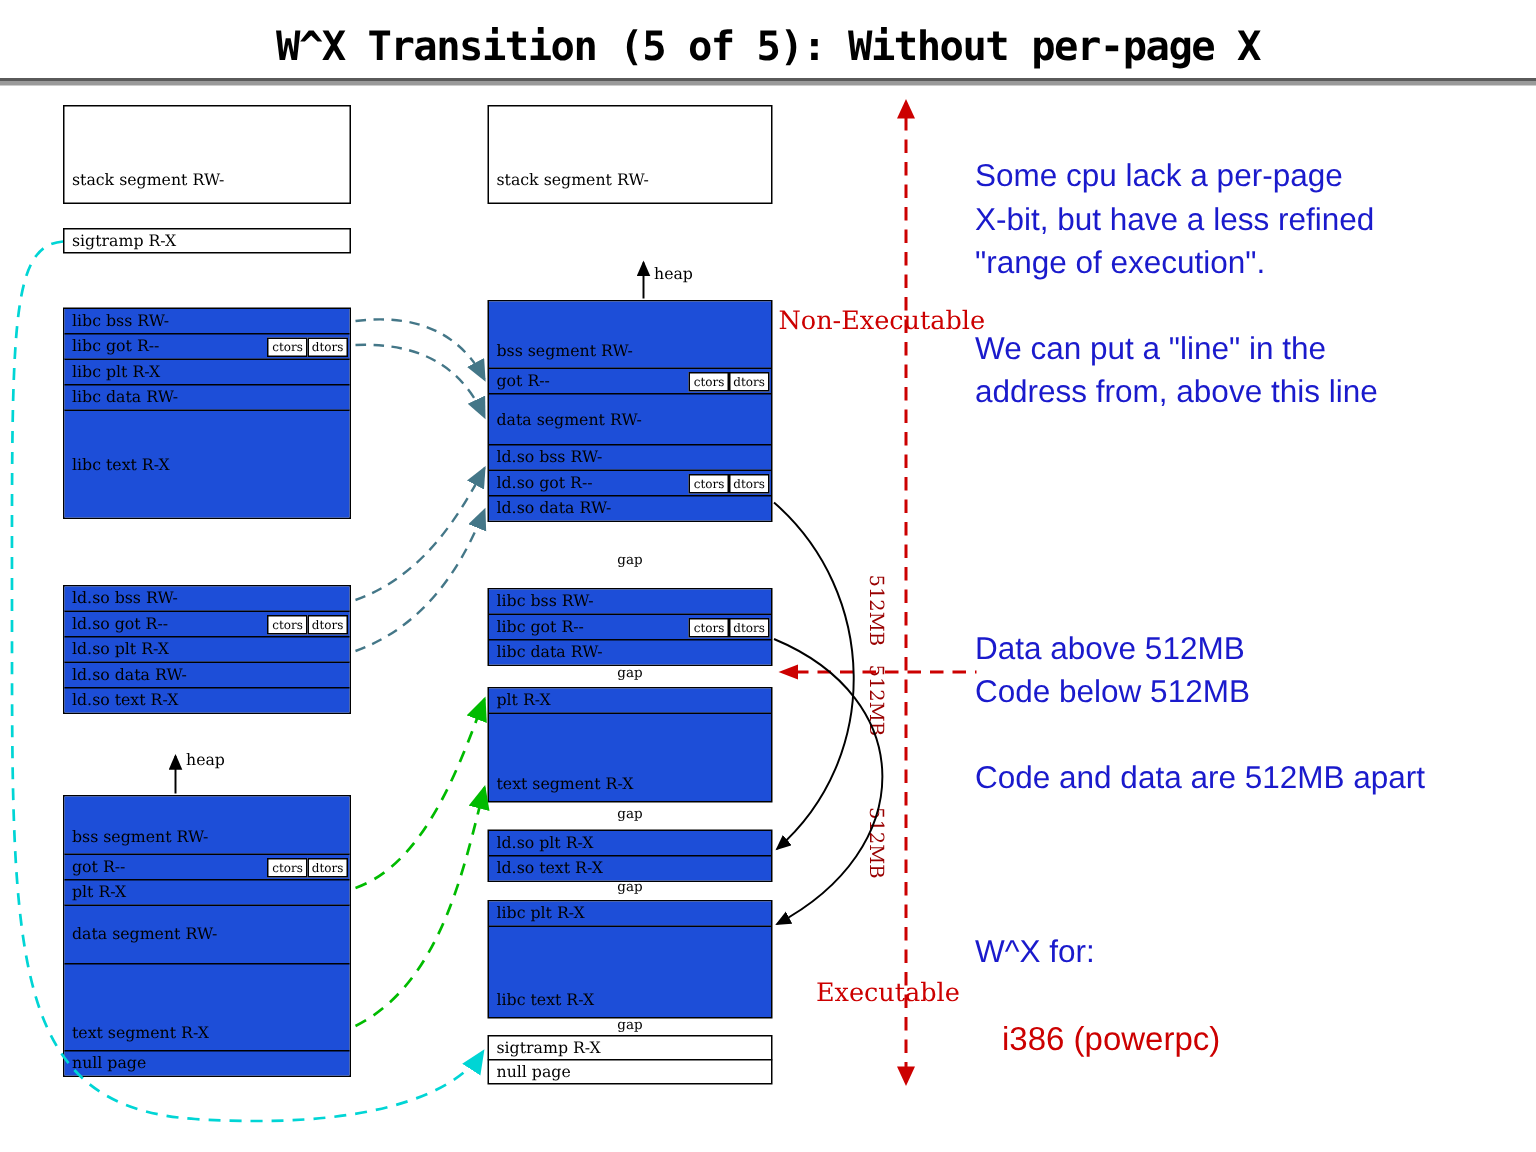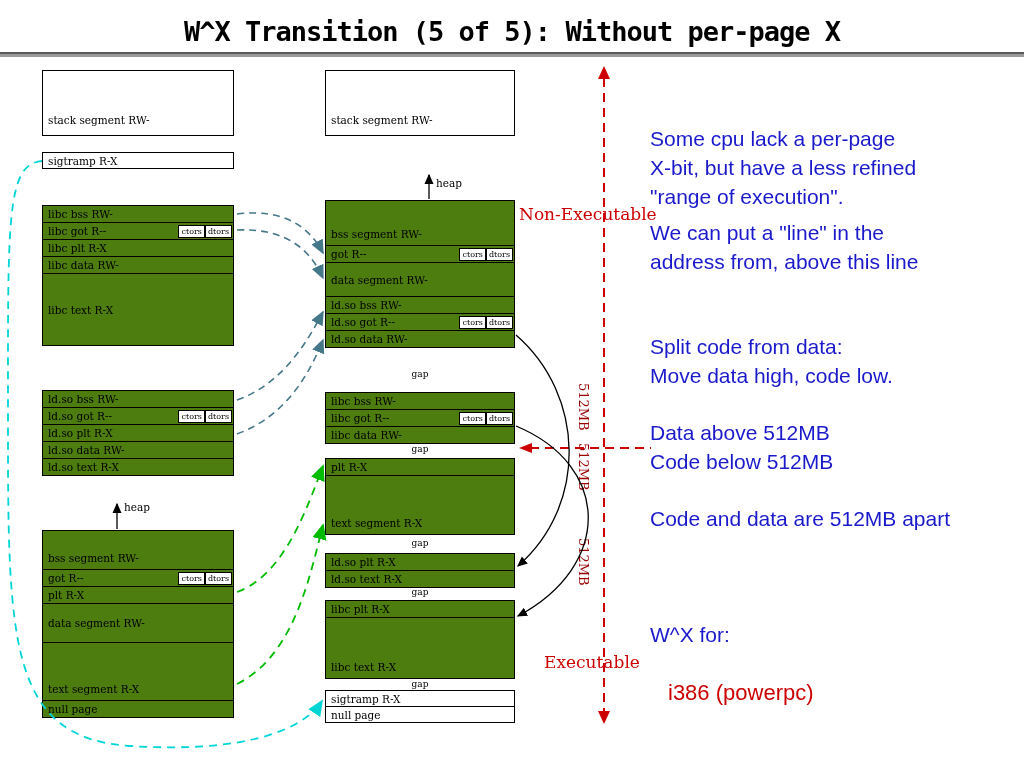--- a/index.html
+++ b/index.html
@@ -7,21 +7,21 @@
            font-family:"DejaVu Serif", serif; color:#000; }
   .title { position:absolute; top:16px; left:0; width:100%; text-align:center;
            font-family:"DejaVu Sans Mono", monospace; font-weight:bold; font-size:27px;
            letter-spacing:-1px; }
   .rule { position:absolute; top:52px; left:0; width:1024px; height:3px;
           background:#9a9a9a; border-top:2px solid #5a5a5a; }
   .box, .group { position:absolute; border:1px solid #000; background:#fff; box-sizing:border-box; }
   .box { display:flex; align-items:center; padding-left:5px; font-size:10.5px; }
   .box.end { align-items:flex-end; padding-bottom:9px; }
   .row { box-sizing:border-box; border-top:1px solid #000; display:flex; align-items:center;
-         padding-left:5px; font-size:10.5px; background:#4d7c0f; }
+         padding-left:5px; font-size:10.5px; background:#1d4ed8; }
   .group .row:first-child { border-top:none; }
   .row.end { align-items:flex-end; padding-bottom:5px; }
   .cd { margin-left:auto; display:flex; margin-right:1px; align-self:center; }
   .cd span { border:1px solid #000; font-size:8px; line-height:11px; padding:0 2px; background:#fff; }
   .gap { position:absolute; font-size:9px; width:40px; text-align:center; }
   .heap { position:absolute; font-size:10.5px; }
   .redlabel { position:absolute; color:#cc0000; font-size:17px; }
   .mb { position:absolute; color:#990000; font-size:13px; white-space:nowrap;
         transform:rotate(90deg); transform-origin:left top; }
   .notes { position:absolute; left:650px; color:#1a1acc;
@@ -212,32 +212,28 @@
   <div class="box" style="left:325px; top:706px; width:190px; height:17px;">
     <span>null page</span>
   </div>
 
   <div class="redlabel" style="left:519px; top:204px;">Non-Executable</div>
   <div class="redlabel" style="left:544px; top:652px;">Executable</div>
   <div class="mb" style="left:591px; top:383px;">512MB</div>
   <div class="mb" style="left:591px; top:443px;">512MB</div>
   <div class="mb" style="left:591px; top:538px;">512MB</div>
 
-  <div class="notes" style="top:103px;margin-top:21px;">
+  <div class="notes" style="top:103px;">
     <div>Some cpu lack a per-page</div>
     <div>X-bit, but have a less refined</div>
     <div>"range of execution".</div>
   </div>
   <div class="notes" style="top:218px;">
     <div>We can put a "line" in the</div>
     <div>address from, above this line</div>
-  </div>
-  <div class="notes" style="top:332px;">
-    <div>Split code from data:</div>
-    <div>Move data high, code low.</div>
   </div>
   <div class="notes" style="top:418px;">
     <div>Data above 512MB</div>
     <div>Code below 512MB</div>
   </div>
   <div class="notes" style="top:504px;text-align:right;">Code and data are 512MB apart</div>
   <div class="notes" style="top:620px;">W^X for:</div>
   <div class="arch" style="left:668px; top:680px;">i386  (powerpc)</div>
 
   <svg class="overlay" viewBox="0 0 1024 768">

